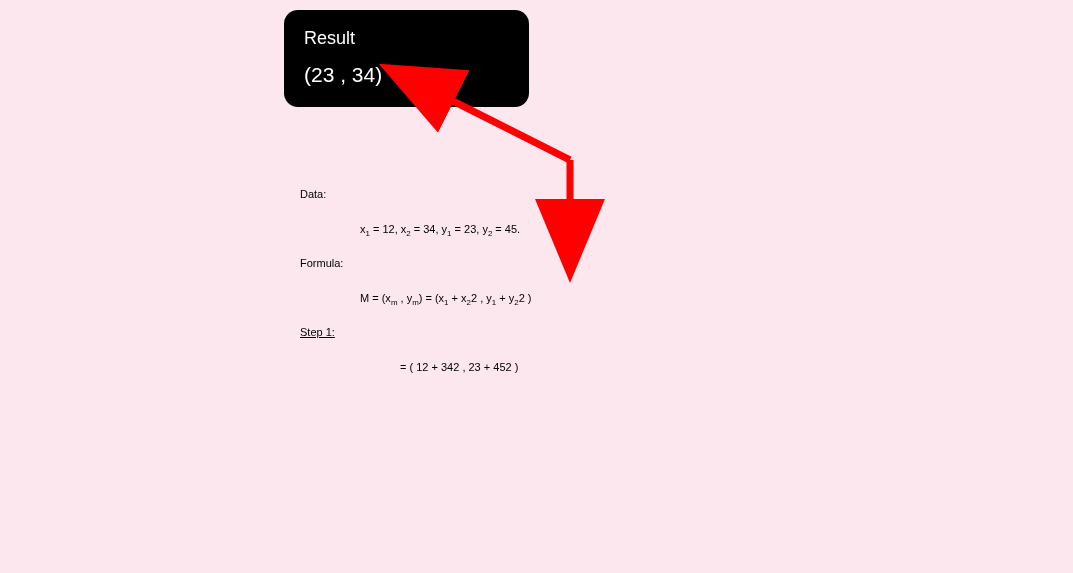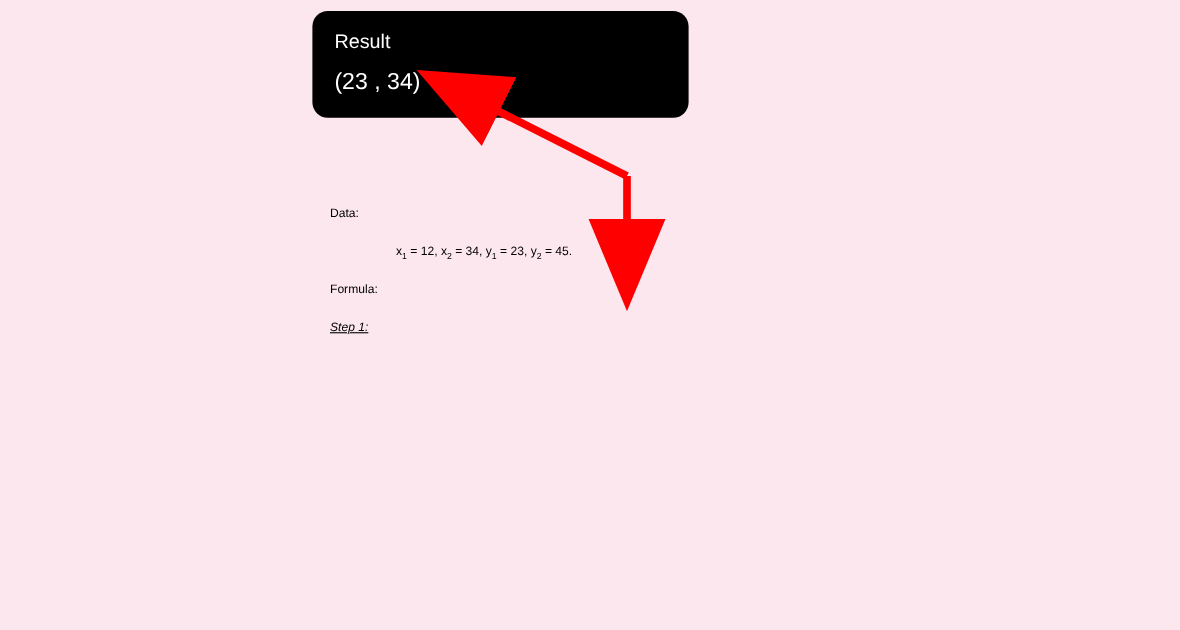--- a/index.html
+++ b/index.html
@@ -8,21 +8,21 @@
     font-family: Arial, Helvetica, sans-serif;
     width: 1073px;
     height: 573px;
     overflow: hidden;
     position: relative;
   }
   .result-card {
     position: absolute;
     left: 284px;
     top: 10px;
-    width: 342px;
+    width: 245px;
     background: #000;
     color: #fff;
     border-radius: 14px;
     padding: 18px 20px 20px 20px;
   }
   .result-title {
     font-size: 18px;
     font-weight: 400;
     margin-bottom: 14px;
   }
@@ -44,21 +44,20 @@
     padding-left: 60px;
     margin-bottom: 22px;
   }
   .indent-more {
     padding-left: 100px;
     margin-bottom: 22px;
   }
   .step-label {
     text-decoration: underline;
     margin-bottom: 18px;
-    font-style: italic;
   }
   sub {
     font-size: 0.72em;
     vertical-align: sub;
     line-height: 0;
   }
   .arrow-overlay {
     position: absolute;
     left: 0;
     top: 0;
@@ -72,21 +71,25 @@
   <div class="result-title">Result</div>
   <div class="result-value">(23 , 34)</div>
 </div>
 
 <div class="content">
   <p>Data:</p>
   <p class="indent">
     <span>x</span><sub>1</sub><span> = 12, </span><span>x</span><sub>2</sub><span> = 34, </span><span>y</span><sub>1</sub><span> = 23, </span><span>y</span><sub>2</sub><span> = 45.</span>
   </p>
   <p>Formula:</p>
+  <p class="indent">
+    <span>M = (x</span><sub>m</sub><span> , y</span><sub>m</sub><span>)   =   (x</span><sub>1</sub><span> + x</span><sub>2</sub><span>2 , y</span><sub>1</sub><span> + y</span><sub>2</sub><span>2 )</span>
+  </p>
   <p class="step-label">Step 1:</p>
+  <p class="indent-more">=   ( 12 + 342 , 23 + 452 )</p>
 </div>
 
 <svg class="arrow-overlay" width="1073" height="573">
   <defs>
     <marker id="ah" markerWidth="14" markerHeight="14" refX="3" refY="5" orient="auto">
       <polygon points="0,0 12,5 0,10" fill="#ff0000"></polygon>
     </marker>
   </defs>
   <polyline points="570,160 570,220" fill="none" stroke="#ff0000" stroke-width="7" marker-end="url(#ah)" stroke-linejoin="miter"></polyline>
   <polyline points="570,160 435,92" fill="none" stroke="#ff0000" stroke-width="7" marker-end="url(#ah)" stroke-linejoin="miter"></polyline>

